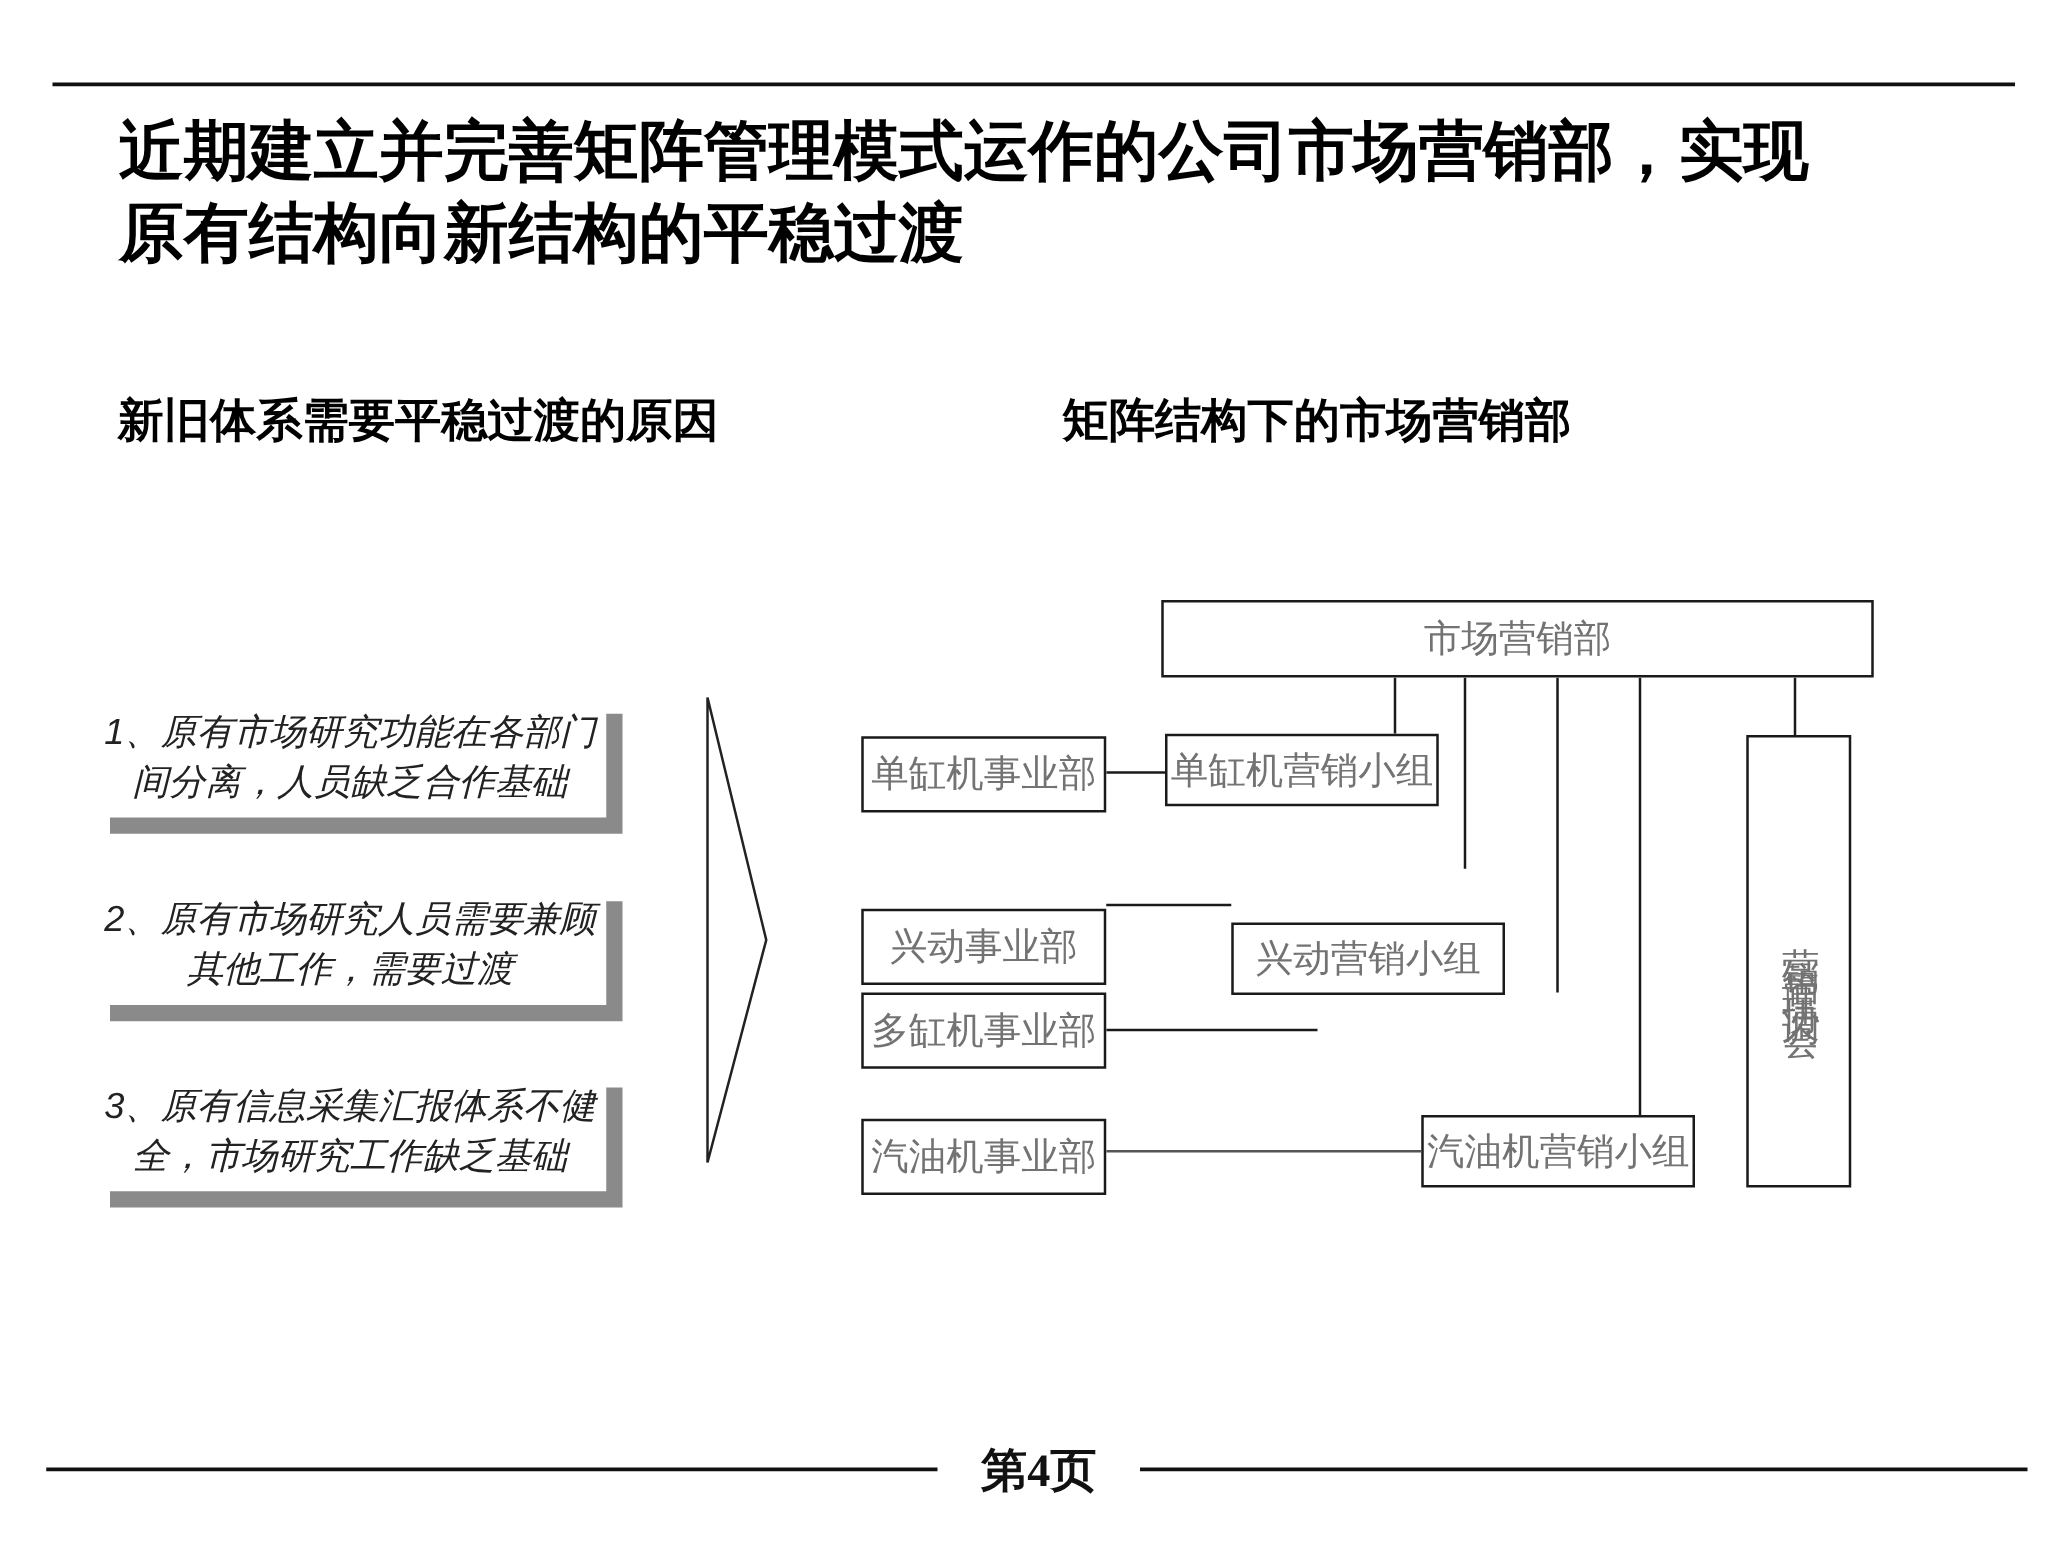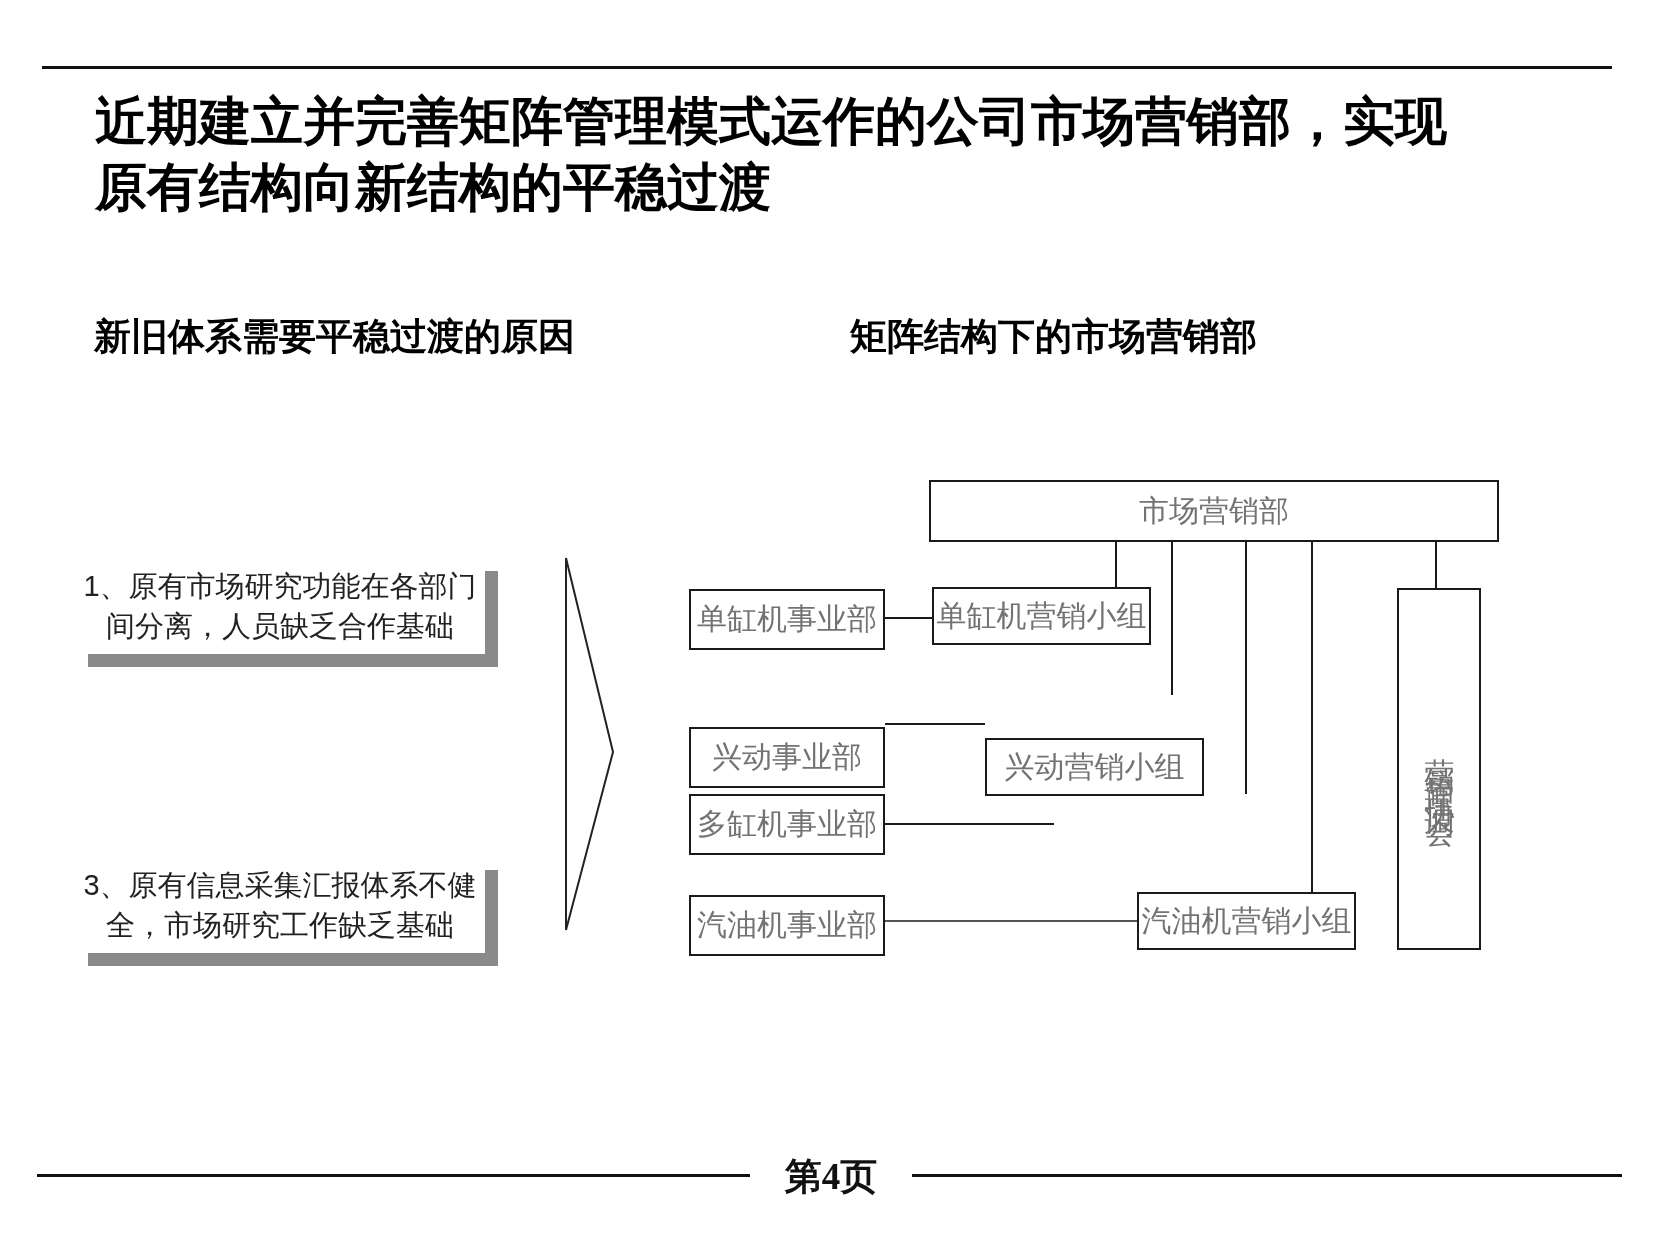--- a/index.html
+++ b/index.html
@@ -55,20 +55,21 @@
     height: 96px;
     background: #ffffff;
     box-shadow: 13px 13px 0 0 #8a8a8a;
     display: flex;
     align-items: center;
     justify-content: center;
     text-align: center;
     font-size: 29px;
     line-height: 40px;
     color: #222;
+    font-style: italic;
   }
   .reason.r1 { top: 558px; }
   .reason.r2 { top: 708px; }
   .reason.r3 { top: 857px; }
 
   .arrow-svg {
     position: absolute;
     left: 558px;
     top: 548px;
   }
@@ -137,20 +138,21 @@
 
   <div class="rule top-rule"></div>
 
   <h1 class="title">近期建立并完善矩阵管理模式运作的公司市场营销部，实现原有结构向新结构的平稳过渡</h1>
 
   <h2 class="section-heading left">新旧体系需要平稳过渡的原因</h2>
 
   <h2 class="section-heading right">矩阵结构下的市场营销部</h2>
 
   <div class="reason r1">1、原有市场研究功能在各部门间分离，人员缺乏合作基础</div>
+  <div class="reason r2">2、原有市场研究人员需要兼顾其他工作，需要过渡</div>
   <div class="reason r3">3、原有信息采集汇报体系不健全，市场研究工作缺乏基础</div>
 
   <svg class="arrow-svg" width="70" height="395" viewBox="0 0 70 395">
     <polygon points="8,10 55,204 8,382" fill="#ffffff" stroke="#222222" stroke-width="2"></polygon>
   </svg>
 
   <div class="vline v1"></div>
   <div class="vline v2"></div>
   <div class="vline v3"></div>
   <div class="vline v4"></div>

